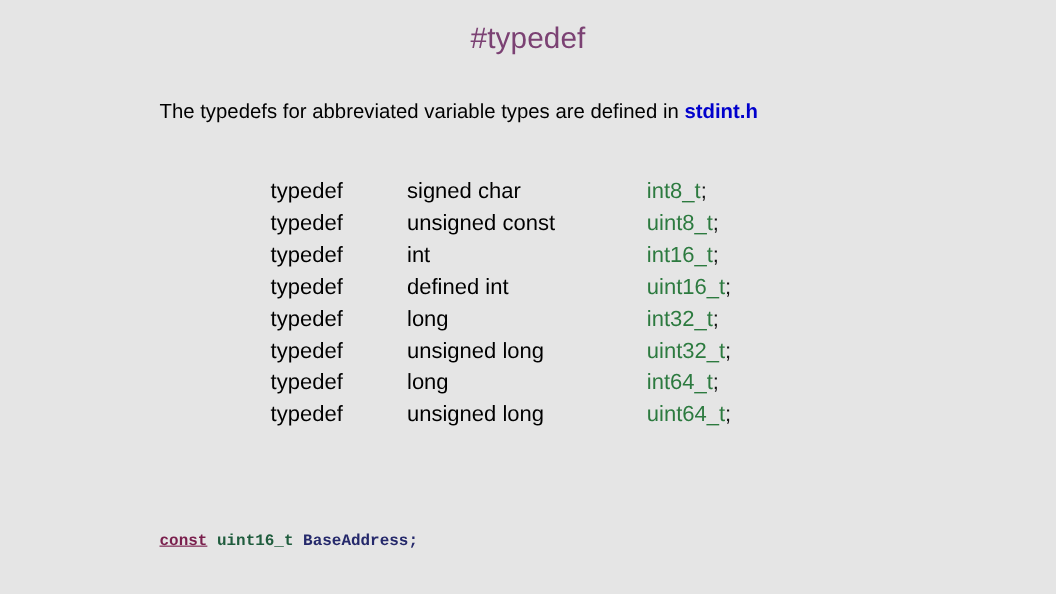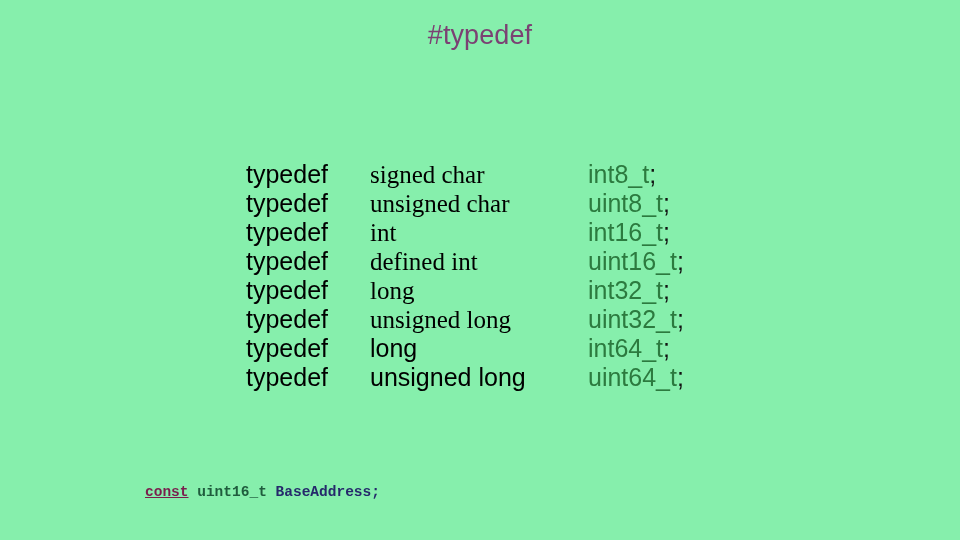--- a/index.html
+++ b/index.html
@@ -13,21 +13,21 @@
     background: #ffffff;
     font-family: "Liberation Sans", sans-serif;
     overflow: hidden;
     position: relative;
     -webkit-font-smoothing: antialiased;
   }
 
   .slide {
     position: absolute;
     inset: 0;
-    background: #86efac;
+    background: #e5e5e5;
   }
 
   
   .slide-title {
     position: absolute;
     left: 0;
     top: 18px;
     width: 960px;
     text-align: center;
     font-size: 27px;
@@ -59,21 +59,21 @@
     font-weight: bold;
     color: #0000CC;
   }
 
   
   .typedef-table {
     position: absolute;
     left: 246px;
     top: 160px;
     border-collapse: collapse;
-    font-size: 25px;
+    font-size: 20px;
     color: #000000;
   }
   .typedef-table td {
     padding: 0;
     height: 29px;
     line-height: 29px;
     vertical-align: top;
     white-space: nowrap;
   }
   .col-kw {
@@ -92,21 +92,20 @@
   }
   .alias-name {
     color: #2C7A3F;
   }
   .semi {
     color: #111111;
   }
   
   tr.tabstop .col-ctype {
     width: 218px;
-    font-family: Liberation Serif, serif;
   }
 
   
   .code-block {
     position: absolute;
     left: 145px;
     top: 437px;
     font-family: "Liberation Mono", "DejaVu Sans Mono", monospace;
     font-size: 14.5px;
     line-height: 22px;
@@ -134,32 +133,33 @@
   }
 </style>
 </head>
 <body>
 
 <div class="slide">
 
   <div class="slide-title">#typedef</div>
 
   <div class="intro">
+    <div class="line"><span>The typedefs for abbreviated variable types are defined in </span><span class="kw-stdint">stdint.h</span></div>
   </div>
 
   <table class="typedef-table">
     <tbody>
       <tr class="tabstop">
         <td class="col-kw">typedef</td>
         <td class="col-ctype">signed char</td>
         <td class="col-alias"><span class="alias-name">int8_t</span><span class="semi">;</span></td>
       </tr>
       <tr class="tabstop">
         <td class="col-kw">typedef</td>
-        <td class="col-ctype">unsigned char</td>
+        <td class="col-ctype">unsigned const</td>
         <td class="col-alias"><span class="alias-name">uint8_t</span><span class="semi">;</span></td>
       </tr>
       <tr class="tabstop">
         <td class="col-kw">typedef</td>
         <td class="col-ctype">int</td>
         <td class="col-alias"><span class="alias-name">int16_t</span><span class="semi">;</span></td>
       </tr>
       <tr class="tabstop">
         <td class="col-kw">typedef</td>
         <td class="col-ctype">defined int</td>

